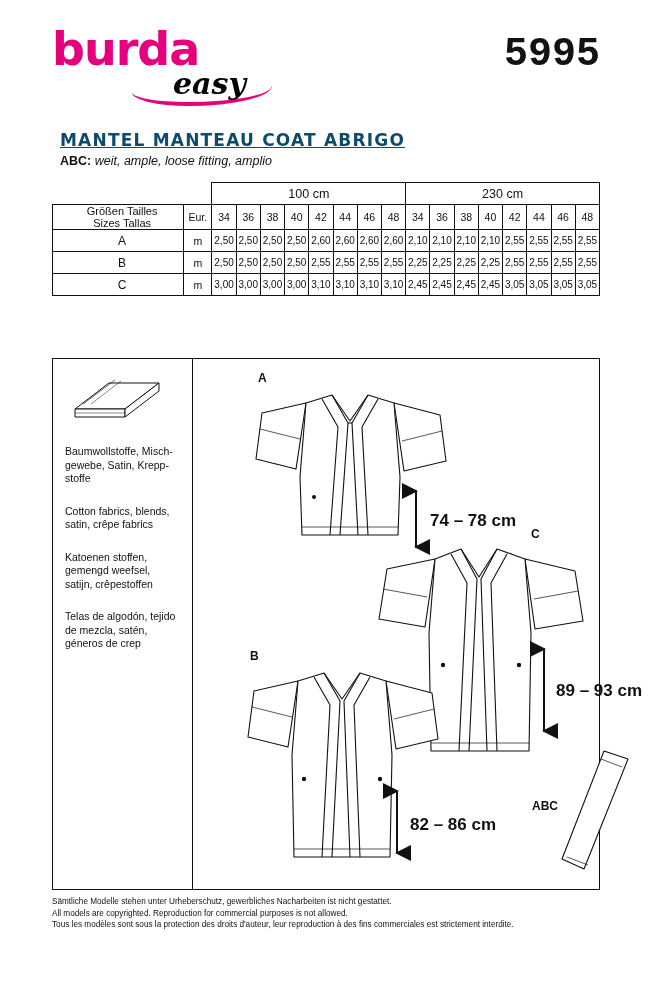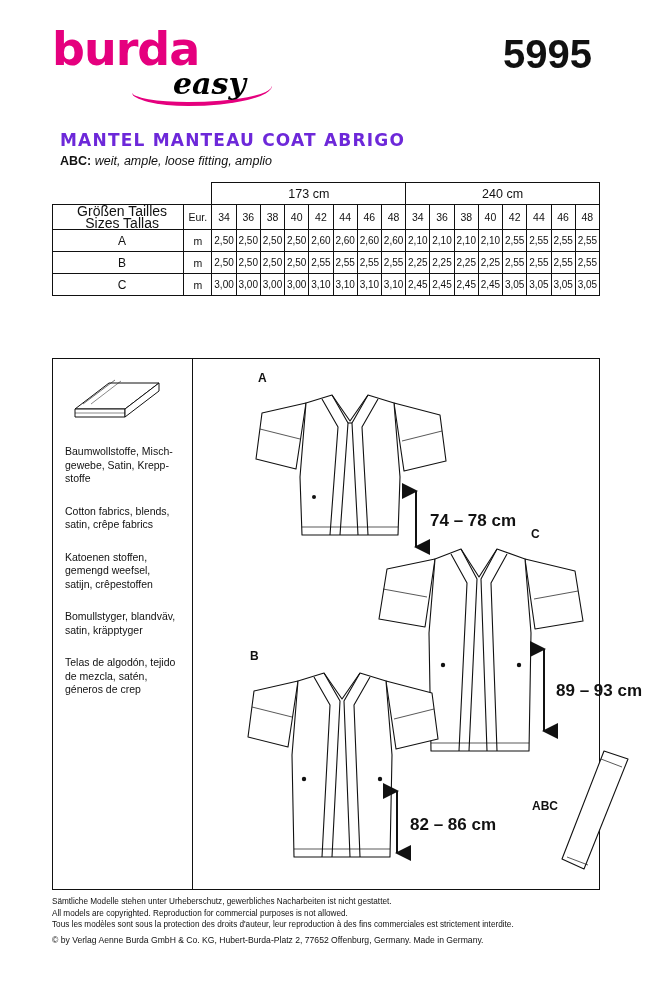--- a/index.html
+++ b/index.html
@@ -11,21 +11,21 @@
     width: 652px; height: 1000px;
     position: relative;
     font-family: "Liberation Sans", sans-serif;
     color: #111;
     overflow: hidden;
   }
 
   
   .header {
     position: absolute;
-    left: 0; right: 8px; top: 0;
+    left: 0; right: 0; top: 0;
     height: 120px;
     padding-left: 31px;
   }
   .brand {
     position: absolute;
     left: 52px; top: 26px;
     width: 230px; height: 80px;
   }
   .brand-name {
     font-family: "DejaVu Sans", sans-serif;
@@ -49,39 +49,40 @@
   .brand-swoosh {
     position: absolute;
     left: 80px; top: 46px;
     width: 140px; height: 34px;
     border-bottom: 4px solid #e5007e;
     border-radius: 0 0 60% 40%;
   }
   .pattern-number {
     position: absolute;
     right: 52px; top: 32px;
-    font-family: Liberation Sans, sans-serif;
+    font-family: Liberation Mono, monospace;
     font-weight: bold;
     font-size: 40px;
     letter-spacing: 0px;
     color: #111;
   }
 
   
   .titles {
     position: absolute;
     left: 60px; top: 130px;
     width: 540px;
   }
   .title-main {
     font-family: "DejaVu Sans", sans-serif;
     font-weight: bold;
     font-size: 17px;
     letter-spacing: 1.2px;
-    color: #6d28d9;
+    color: #0c4a6e;
+    text-decoration: underline;
   }
   .title-sub {
     margin-top: 4px;
     font-size: 12.5px;
     color: #111;
   }
   .title-sub b { font-weight: bold; }
   .title-sub i { font-style: italic; }
 
   
@@ -103,21 +104,21 @@
     font-weight: normal;
     height: 22px;
     vertical-align: middle;
   }
   .row-h1 td { height: 26px; font-weight: bold; font-size: 12.5px; }
   .cell-blank { border-left: none !important; border-top: none !important; }
   .cell-blank.nb { border-right: none !important; }
   .lbl-sizes {
     text-align: left;
     padding-left: 8px !important;
-    font-size: 14px;
+    font-size: 11px;
     line-height: 12px;
     font-weight: bold;
     margin-top: 28px;
   }
   .rowlabel {
     text-align: left;
     padding-left: 8px !important;
     font-weight: bold;
     font-size: 12px;
   }
@@ -221,22 +222,22 @@
         <col style="width:24px">
       <col style="width:24px">
         <col style="width:24px">
         <col style="width:24px">
         <col style="width:24px">
     </colgroup>
     <tbody>
       <tr class="row-h1">
         <td class="cell-blank nb"></td>
         <td class="cell-blank"></td>
-        <td colspan="8">173 cm</td>
-        <td colspan="8">240 cm</td>
+        <td colspan="8">100 cm</td>
+        <td colspan="8">230 cm</td>
       </tr>
       <tr>
         <td class="lbl-sizes">
           <div>Größen  Tailles</div>
           <div>Sizes  Tallas</div>
         </td>
         <td class="sizehdr">Eur.</td>
         <td class="sizehdr">34</td>
         <td class="sizehdr">36</td>
         <td class="sizehdr">38</td>
@@ -335,22 +336,20 @@
       </svg>
     </div>
     <div class="fabric-block" style="white-space:pre-line">Baumwollstoffe, Misch-
 gewebe, Satin, Krepp-
 stoffe</div>
     <div class="fabric-block" style="white-space:pre-line">Cotton fabrics, blends,
 satin, crêpe fabrics</div>
     <div class="fabric-block" style="white-space:pre-line">Katoenen stoffen,
 gemengd weefsel,
 satijn, crêpestoffen</div>
-    <div class="fabric-block" style="white-space:pre-line">Bomullstyger, blandväv,
-satin, kräpptyger</div>
     <div class="fabric-block" style="white-space:pre-line">Telas de algodón, tejido
 de mezcla, satén,
 géneros de crep</div>
   </div>
 
   <div class="panel-right">
 
     <div class="view-label" style="left:64px; top:12px;">A</div>
 
     <svg class="garment" style="left:50px; top:26px; width:230px; height:190px;" viewBox="0 0 230 190">
@@ -448,14 +447,13 @@
       </g>
     </svg>
     <div class="view-label" style="left:338px; top:440px;text-align:right;">ABC</div>
   </div>
 </div>
 
 <div class="footer">
   <div>Sämtliche Modelle stehen unter Urheberschutz, gewerbliches Nacharbeiten ist nicht gestattet.</div>
   <div>All models are copyrighted. Reproduction for commercial purposes is not allowed.</div>
   <div>Tous les modèles sont sous la protection des droits d'auteur, leur reproduction à des fins commerciales est strictement interdite.</div>
-  <div class="copy">© by Verlag Aenne Burda GmbH &amp; Co. KG, Hubert-Burda-Platz 2, 77652 Offenburg, Germany. Made in Germany.</div>
 </div>
 
 </body></html>

